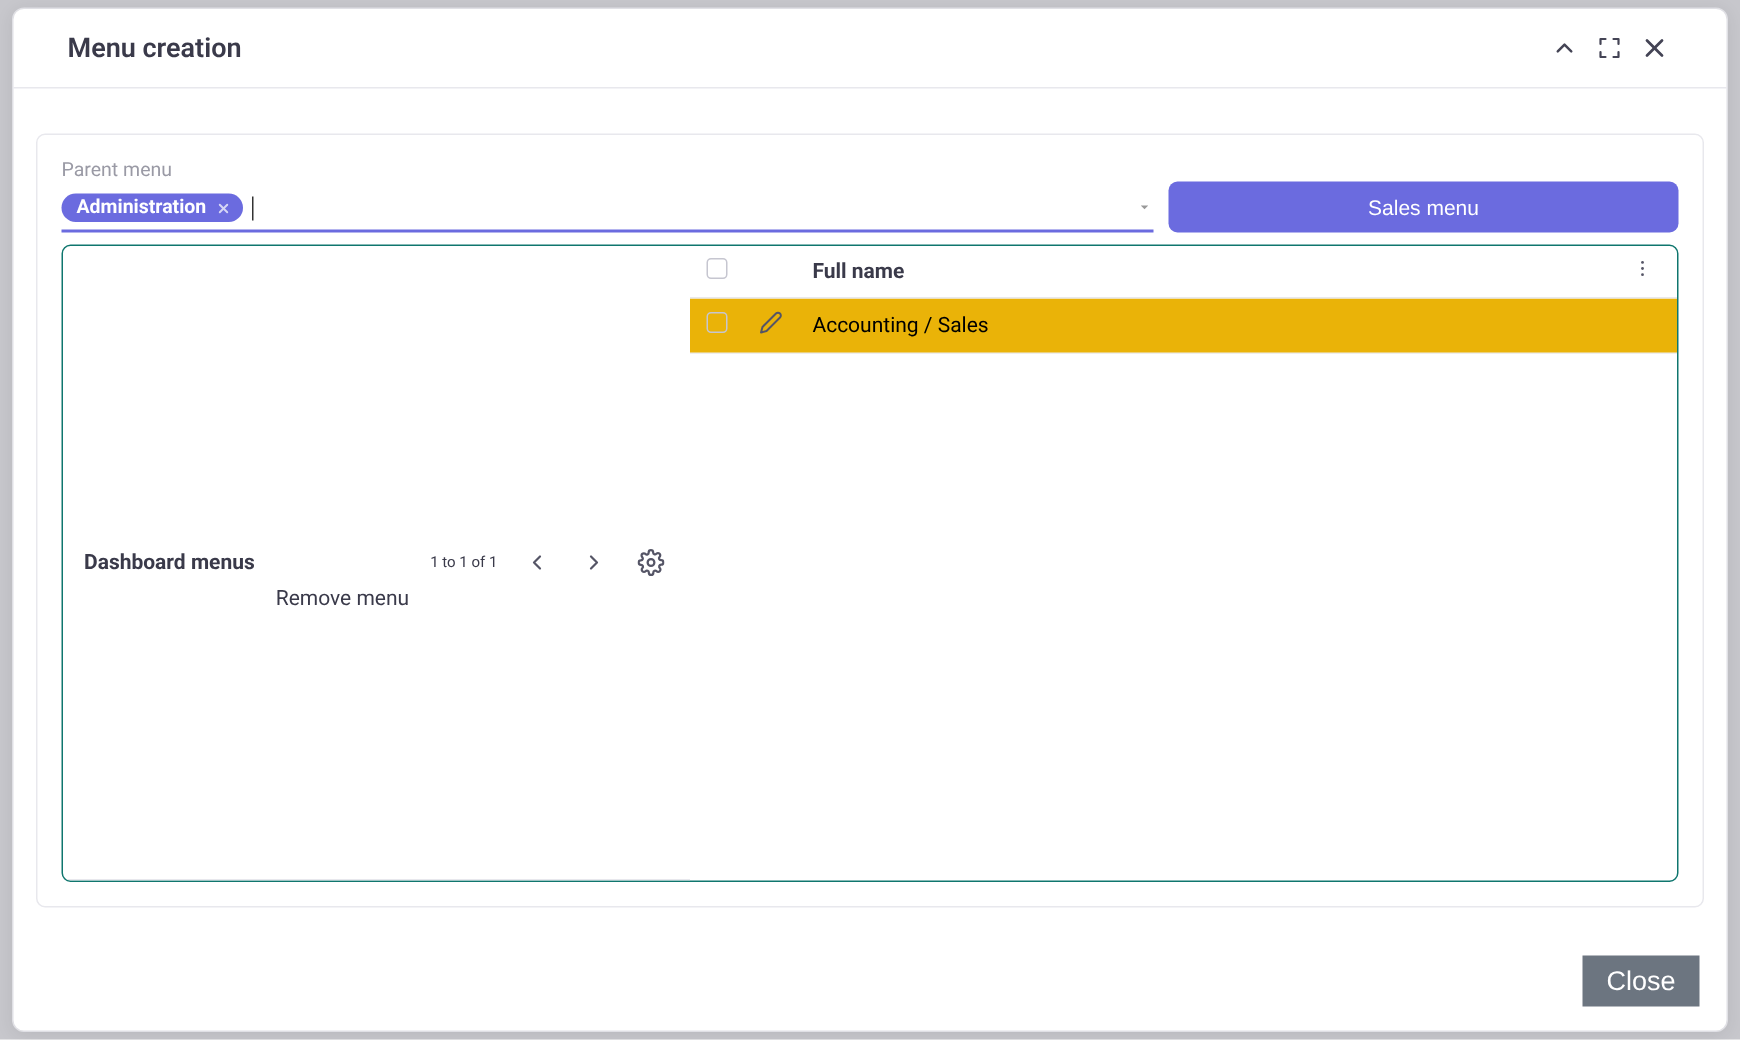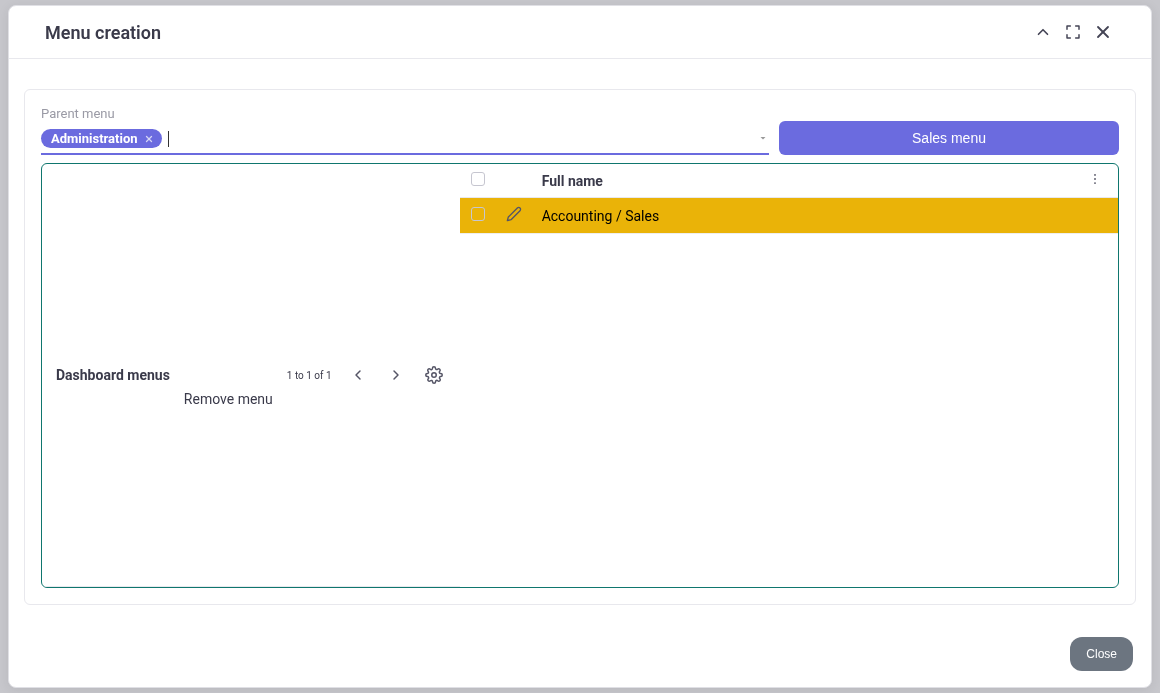--- a/index.html
+++ b/index.html
@@ -198,24 +198,24 @@
 
     .modal-footer {
       display: flex;
       justify-content: flex-end;
       padding: 12px 18px 16px 18px;
     }
     .secondary-btn {
       background: #6c7580;
       color: #fff;
       border: none;
-      border-radius: 12px;
+      border-radius: 0;
       height: 34px;
       padding: 0 16px;
-      font-size: 12px;
+      font-size: 18px;
       cursor: pointer;
     }
   </style>
 </head>
 <body>
 
 <div class="modal">
 
   <div class="modal-header">
     <div class="modal-title">Menu creation</div>

